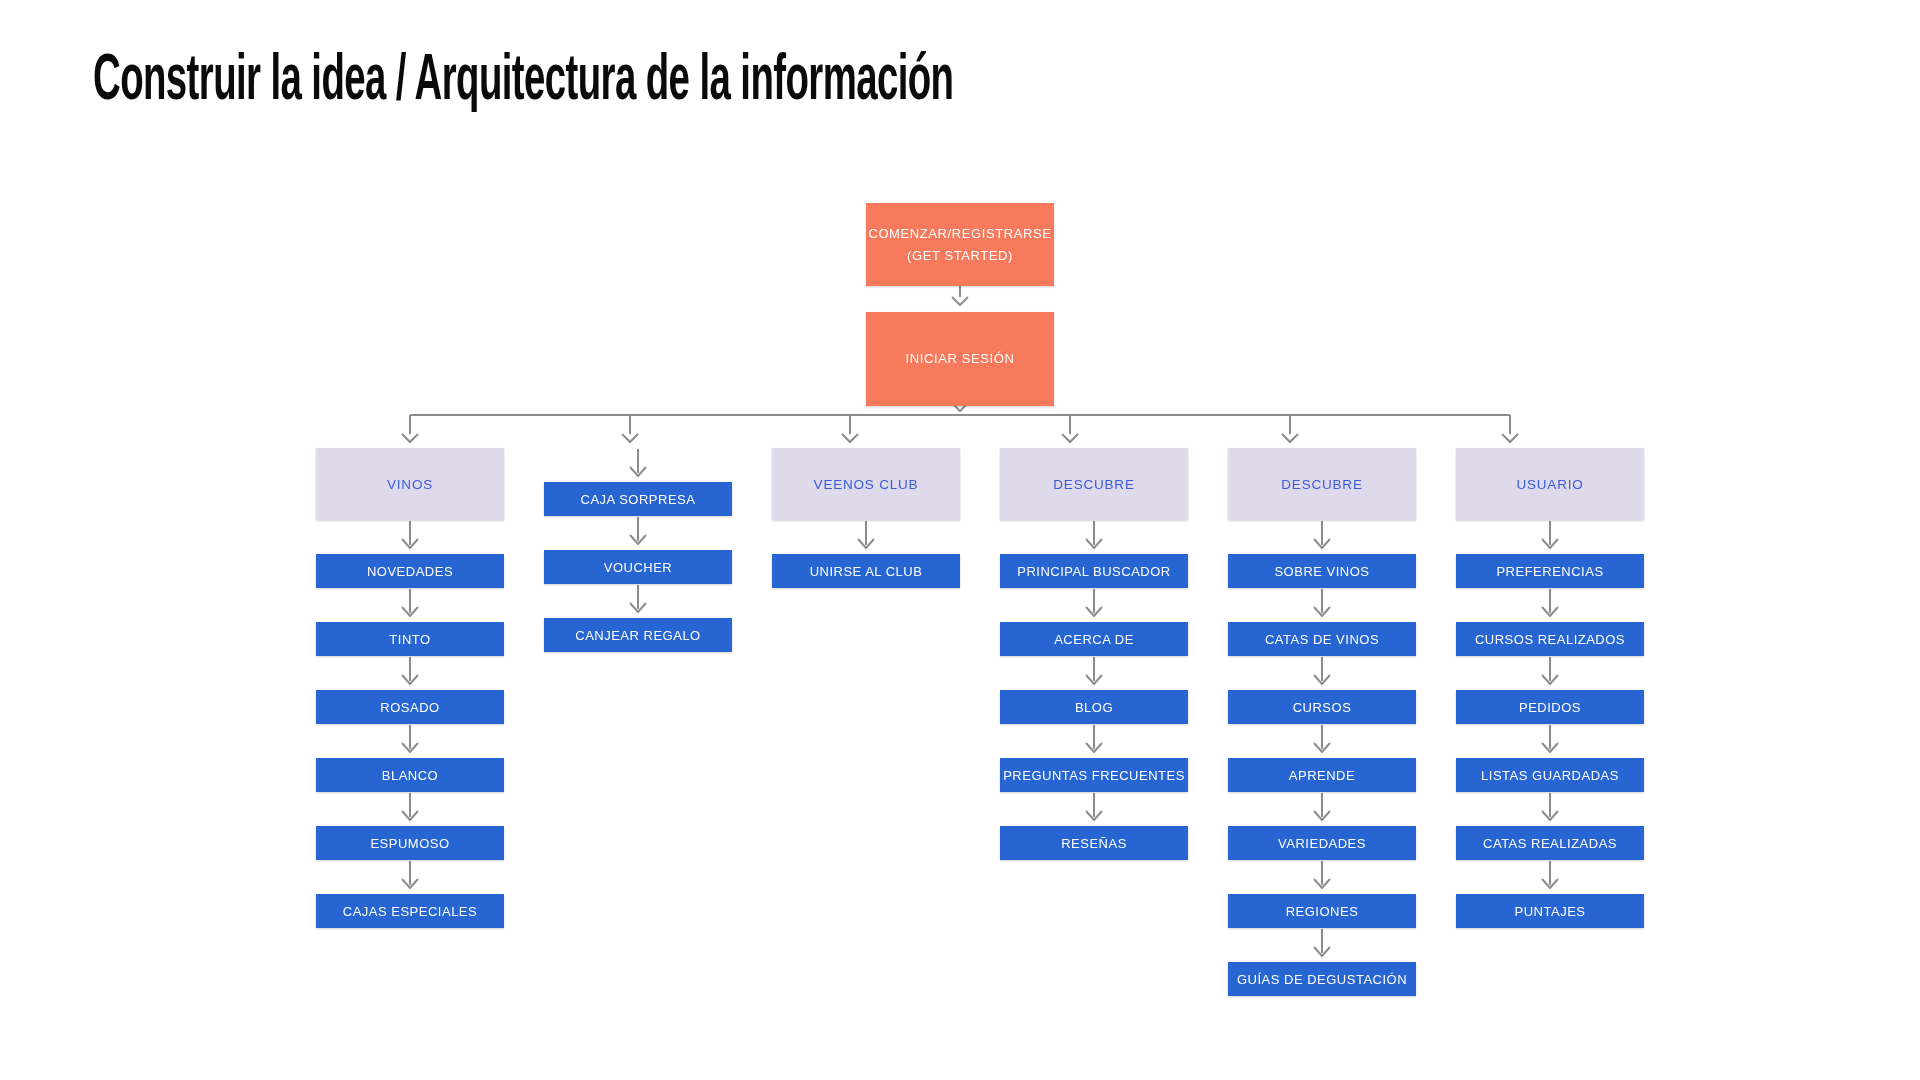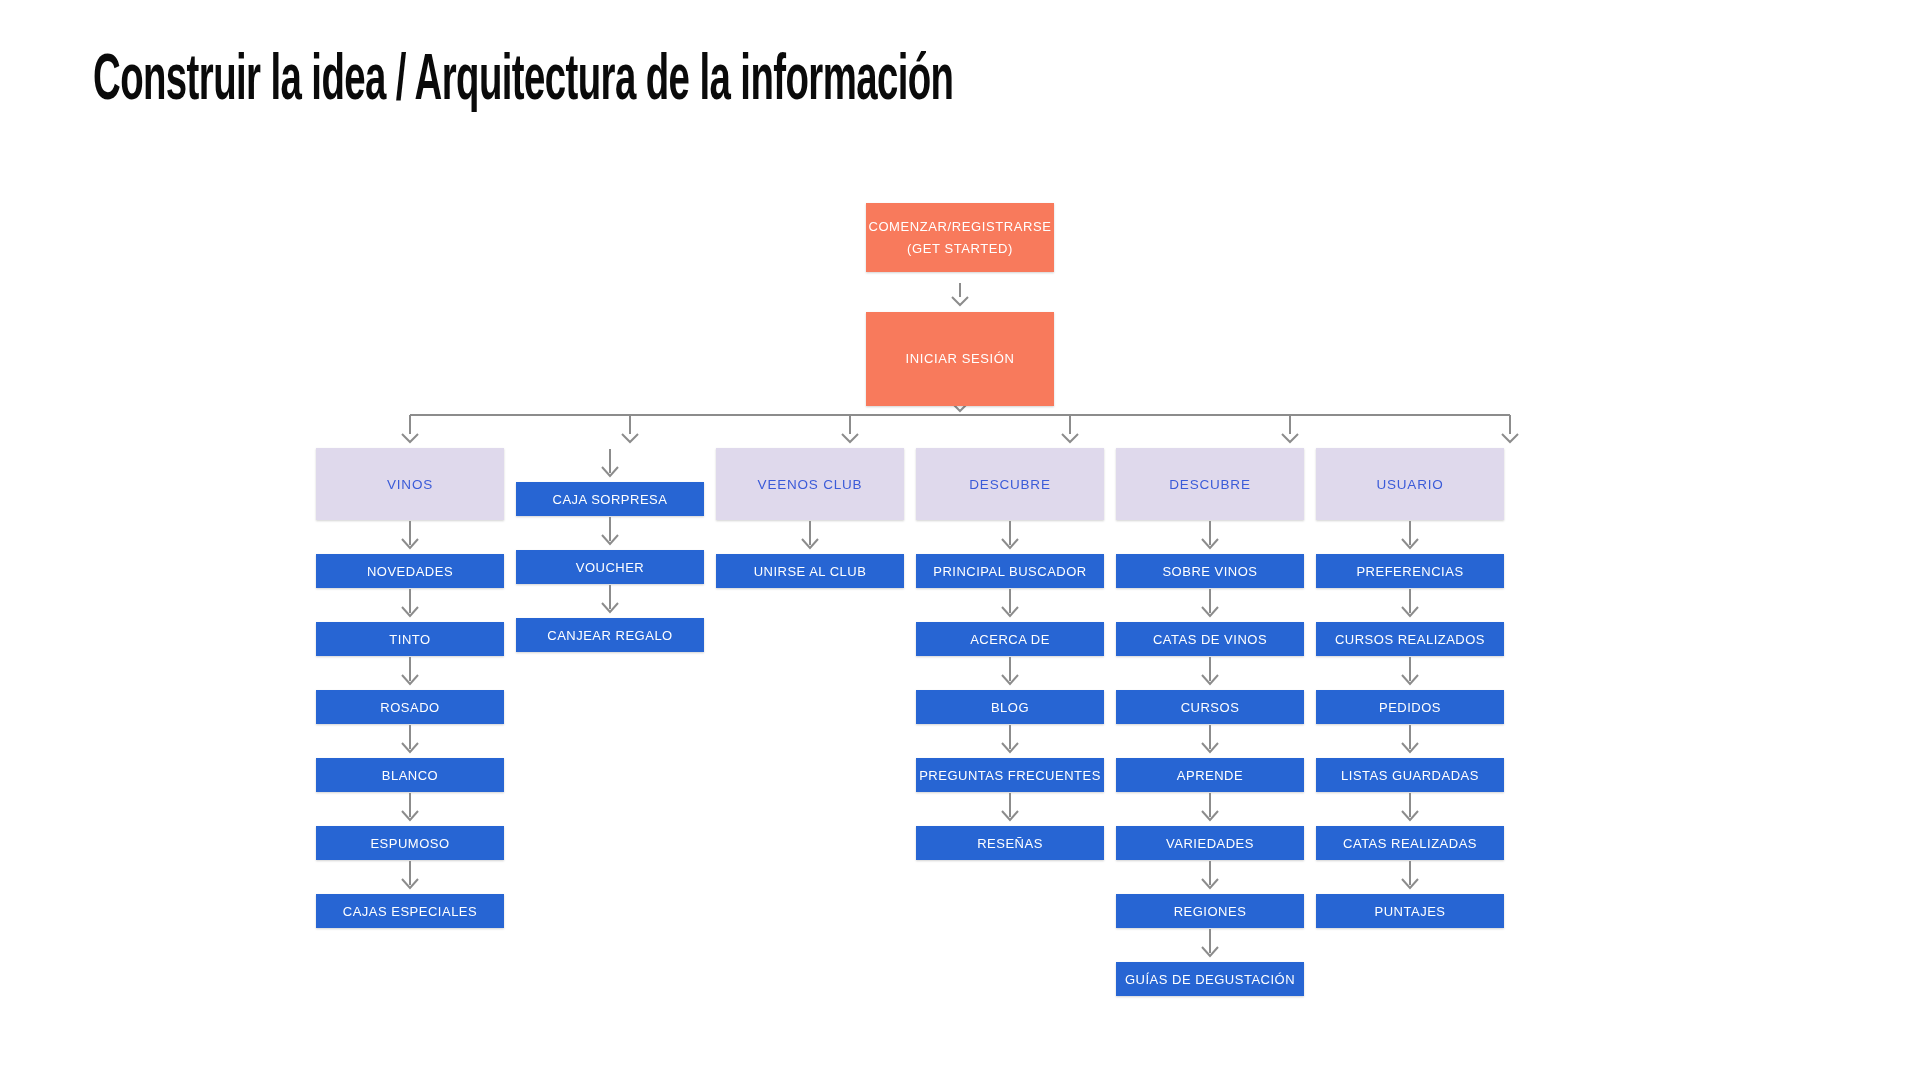--- a/index.html
+++ b/index.html
@@ -44,27 +44,27 @@
   .root-node{
     position:absolute;
     left:866px;
     width:188px;
     background:var(--orange);
     color:#fff;
     font-size:13px;
     letter-spacing:0.6px;
     line-height:1.65;
   }
-  #node-start{top:203px;height:69px;}
+  #node-start{top:203px;height:83px;}
   #node-login{top:312px;height:94px;}
   .columns{
     position:absolute;
     left:316px;top:448px;
     display:flex;
-    gap:12px;
+    gap:40px;
     align-items:flex-start;
   }
   .column{
     width:188px;
     display:flex;
     flex-direction:column;
     align-items:center;
   }
   .header-box{
     width:100%;height:72px;

